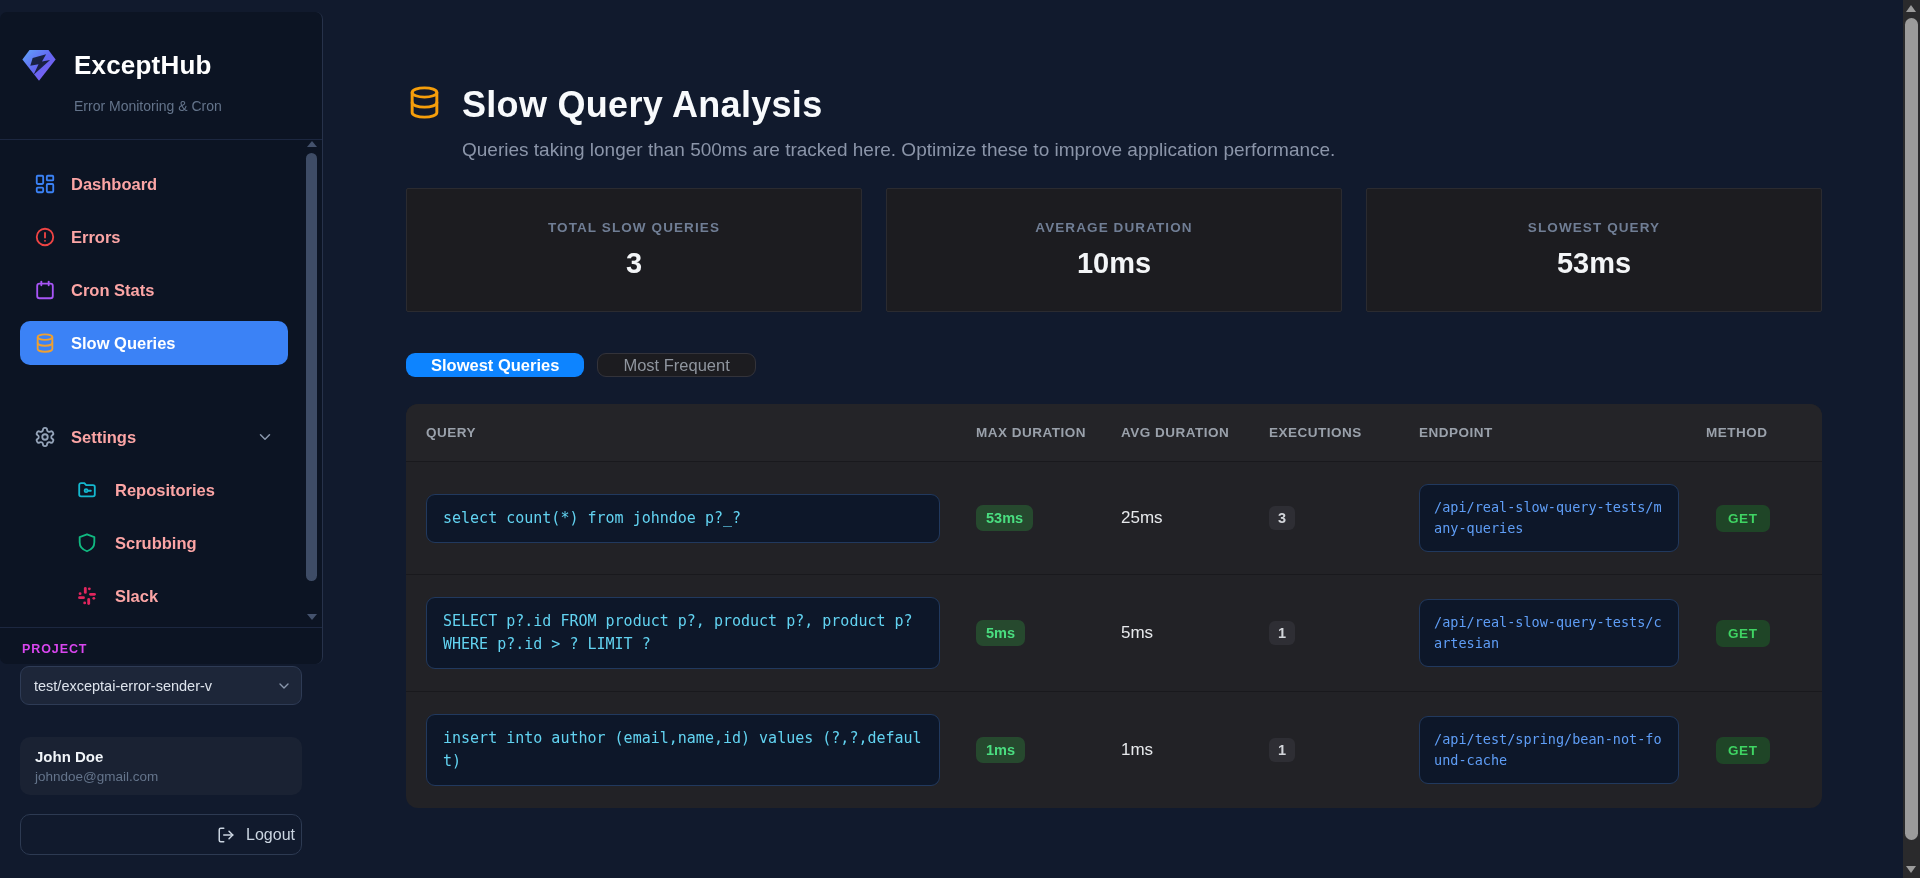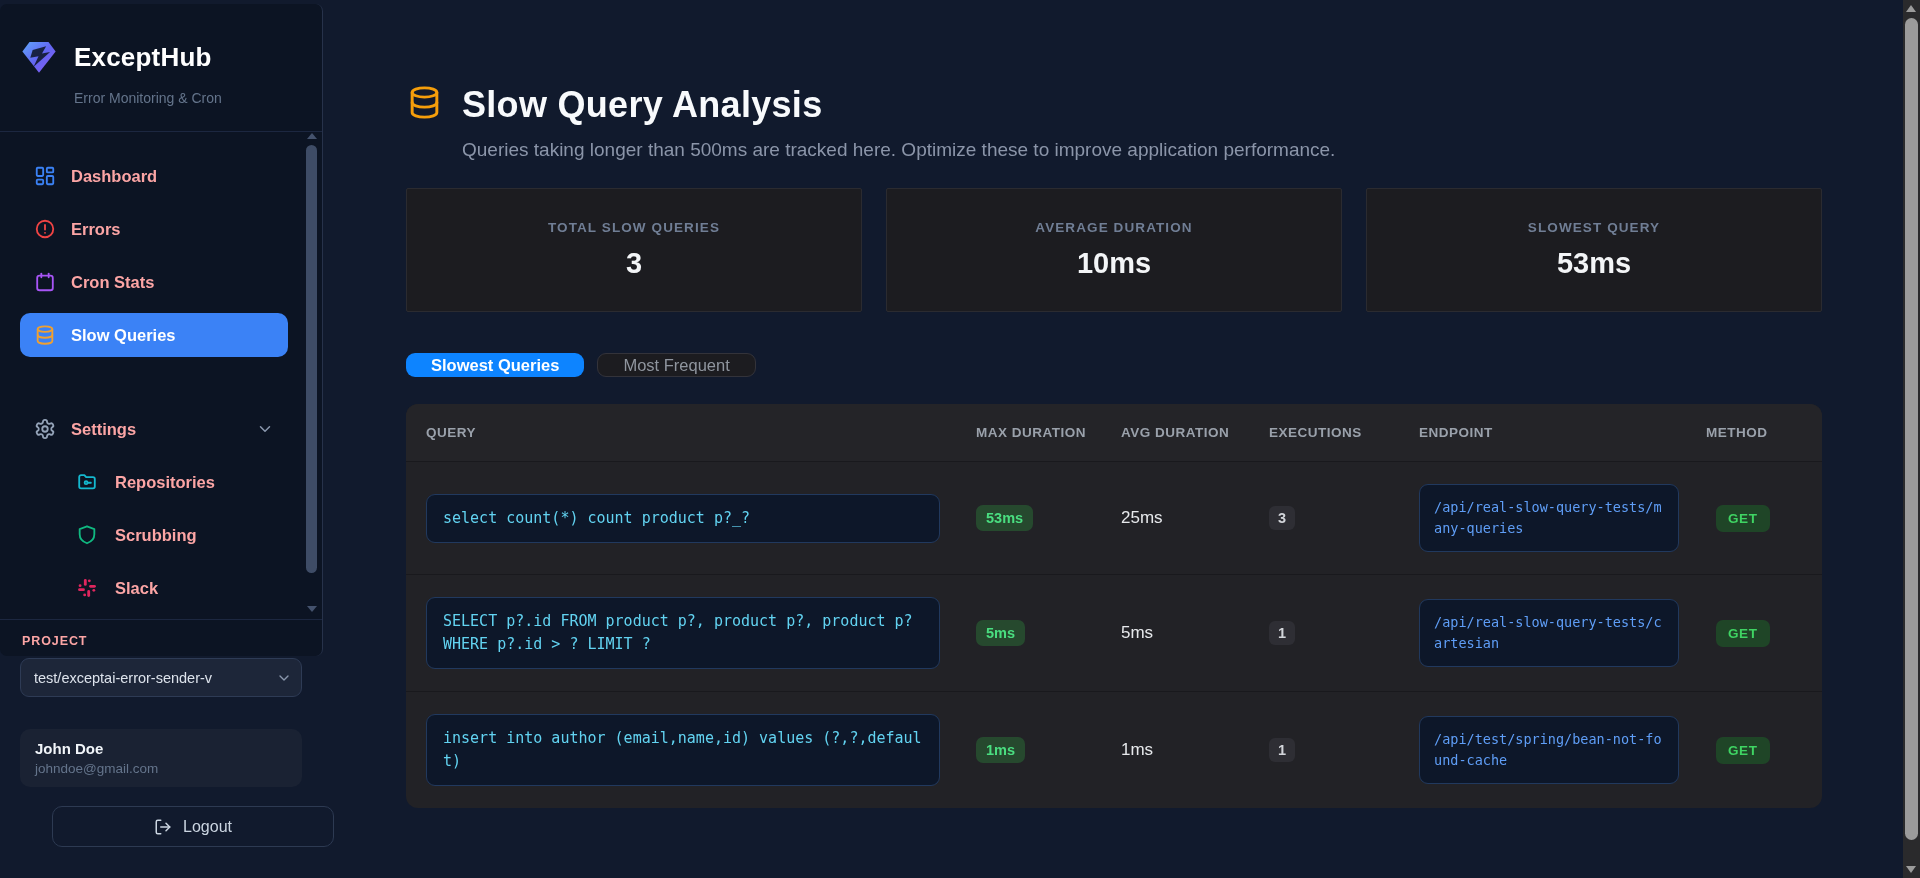--- a/index.html
+++ b/index.html
@@ -5,21 +5,21 @@
   html,body{margin:0;padding:0;}
   body{
     width:1920px;height:878px;overflow:hidden;position:relative;
     background:#111a2d;font-family:"Liberation Sans",sans-serif;
     -webkit-font-smoothing:antialiased;
   }
   svg{display:block;}
 
   
   .sidebar{
-    position:fixed;left:0;top:4px;width:322px;height:652px;
+    position:fixed;left:0;top:12px;width:322px;height:652px;
     background:#0c1423;border-right:1px solid #27324a;
     display:flex;flex-direction:column;z-index:5;border-radius:7px;
   }
   .brand{padding:34px 20px 25px 20px;border-bottom:1px solid #1c2740;}
   .brand-row{display:flex;align-items:center;gap:16px;}
   .brand-name{font-size:26px;font-weight:bold;color:#ffffff;letter-spacing:.2px;}
   .brand-tagline{margin:14px 0 0 54px;font-size:14px;color:#64748b;}
 
   .nav{flex:1;padding:22px 34px 0 20px;position:relative;}
   .nav-item{
@@ -36,34 +36,34 @@
 
   .side-scroll{position:absolute;top:123px;right:1px;width:18px;height:489px;}
   .side-scroll .tri-up{position:absolute;top:6px;left:4px;width:0;height:0;
     border-left:5px solid transparent;border-right:5px solid transparent;border-bottom:6px solid #44526d;}
   .side-scroll .tri-down{position:absolute;bottom:4px;left:4px;width:0;height:0;
     border-left:5px solid transparent;border-right:5px solid transparent;border-top:6px solid #44526d;}
   .side-scroll .thumb{position:absolute;top:18px;left:3px;width:11px;height:428px;
     background:#3e4c66;border-radius:6px;}
 
   .side-bottom{border-top:1px solid #1c2740;padding:14px 20px 24px 20px;}
-  .project-label{font-size:12.5px;font-weight:bold;color:#fca5a5;letter-spacing:.9px;margin:0 0 10px 2px;}
+  .project-label{font-size:12.5px;font-weight:bold;color:#d946ef;letter-spacing:.9px;margin:0 0 10px 2px;}
   .project-select{
     height:37px;background:#1d2639;border:1px solid #2e3b55;border-radius:9px;
     display:flex;align-items:center;padding:0 9px 0 13px;color:#dde3ec;font-size:14.5px;cursor:pointer;
   }
   .project-select .val{flex:1;white-space:nowrap;overflow:hidden;}
   .project-select svg{width:16px;height:16px;flex:none;color:#8a97ad;}
   .user-card{margin-top:32px;background:#1a2233;border-radius:10px;padding:11px 15px;}
   .user-name{font-size:15px;font-weight:bold;color:#f1f5f9;}
   .user-email{margin-top:4px;font-size:13.5px;color:#64748b;}
   .logout-btn{
     margin-top:19px;width:100%;height:41px;background:transparent;
-    border:1px solid #2d3a52;border-radius:10px;display:flex;align-items:center;justify-content:center;
-    gap:11px;color:#cbd5e1;font-size:16px;font-family:inherit;cursor:pointer;margin-left:32px;
+    border:1px solid #2d3a52;border-radius:10px;display:flex;align-items:center;justify-content:flex-end;
+    gap:11px;color:#cbd5e1;font-size:16px;font-family:inherit;cursor:pointer;
   }
   .logout-btn svg{width:18px;height:18px;}
 
   
   .main{margin-left:323px;padding:84px 0 0 83px;width:1416px;}
   .header-row{display:flex;align-items:flex-start;gap:19px;}
   .header-row svg{width:37px;height:37px;}
   .page-title{font-size:36px;font-weight:bold;color:#f8fafc;letter-spacing:.3px;}
   .page-subtitle{margin:13px 0 0 56px;font-size:19px;color:#8b95a9;}
 
@@ -304,21 +304,21 @@
       <div class="hc">QUERY</div>
       <div class="hc">MAX DURATION</div>
       <div class="hc">AVG DURATION</div>
       <div class="hc">EXECUTIONS</div>
       <div class="hc">ENDPOINT</div>
       <div class="hc">METHOD</div>
     </div>
 
     <div class="t-row">
       <div>
-          <div class="q-box">select count(*) count product p?_?</div>
+          <div class="q-box">select count(*) from johndoe p?_?</div>
         </div>
       <div><span class="dur-badge">53ms</span></div>
       <div><span class="avg-text">25ms</span></div>
       <div><span class="exec-badge">3</span></div>
       <div>
           <div class="ep-box">/api/real-slow-query-tests/many-queries</div>
         </div>
       <div><span class="method-badge">GET</span></div>
     </div>
 

